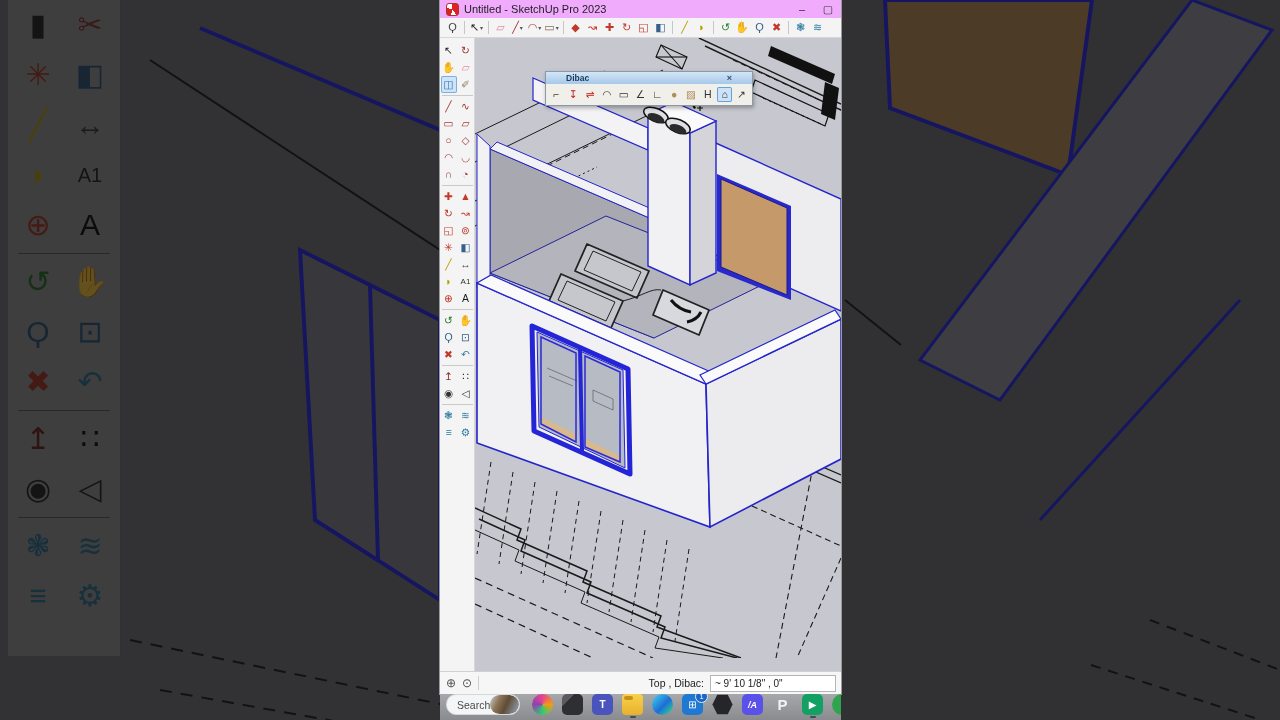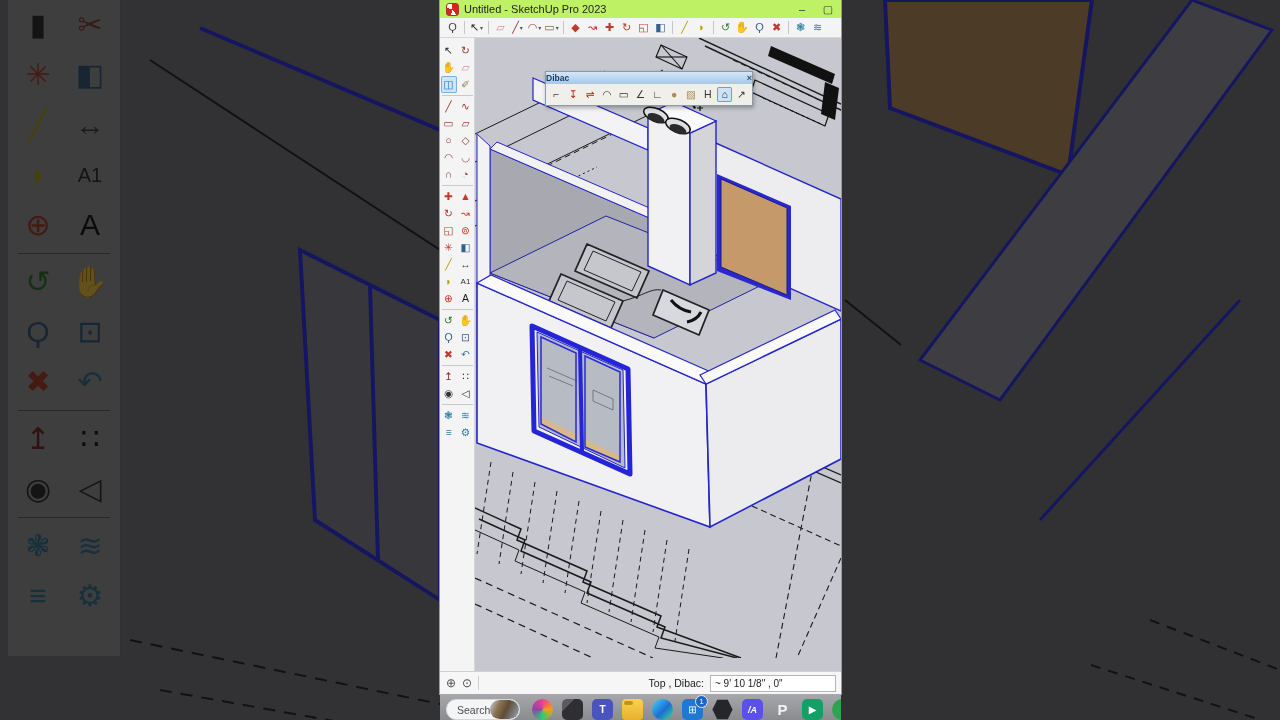--- a/index.html
+++ b/index.html
@@ -11,21 +11,21 @@
   .bg-overlay{position:absolute;inset:0;background:rgba(0,0,0,.30);pointer-events:none;}
   #bg-left-panel{position:absolute;left:8px;top:0;width:112px;height:656px;background:#9b9b9d;
     display:grid;grid-template-columns:52px 52px;justify-content:center;align-content:start;
     filter:brightness(.58) saturate(.8);border-right:1px solid #777;}
   .bgp-cell{height:50px;display:flex;align-items:center;justify-content:center;font-size:30px;line-height:1;}
   .bgp-div{grid-column:span 2;height:1px;background:#666;margin:3px 6px;}
   .bg-svg{position:absolute;left:0;top:0;filter:blur(.6px);}
   
   #win{position:absolute;left:440px;top:0;width:401px;height:694px;background:#f2f2f2;
     box-shadow:0 0 0 1px #9a9aa0;display:flex;flex-direction:column;}
-  #titlebar{height:18px;display:flex;align-items:center;background:#bef264;font-size:11px;color:#1d1d1f;flex:0 0 auto;}
+  #titlebar{height:18px;display:flex;align-items:center;background:#f0abfc;font-size:11px;color:#1d1d1f;flex:0 0 auto;}
   #logo{width:11px;height:11px;border-radius:3px;margin:0 5px 0 6px;
     background:conic-gradient(#d22 0 40%,#fff 40% 55%,#d22 55% 80%,#fff 80%);border:1px solid #a33;}
   .win-btn{width:26px;height:18px;display:flex;align-items:center;justify-content:center;font-size:11px;color:#333;}
   #win-controls{margin-left:auto;display:flex;}
   #menubar{height:15px;display:flex;align-items:center;gap:13px;padding-left:9px;background:#f7f7f7;
     font-size:10.5px;color:#1b1b1b;border-bottom:1px solid #e2e2e2;flex:0 0 auto;}
   .menu-item{cursor:default;}
   #toolbar{height:19px;display:flex;align-items:center;padding-left:4px;background:#f4f4f4;
     border-bottom:1px solid #d8d8d8;flex:0 0 auto;}
   .tool{display:flex;align-items:center;justify-content:center;min-width:15px;height:16px;font-size:11px;line-height:1;margin:0 1px;}
@@ -36,34 +36,34 @@
     display:grid;grid-template-columns:16px 16px;column-gap:1px;justify-content:center;align-content:start;padding-top:4px;}
   .pal-cell{height:17px;display:flex;align-items:center;justify-content:center;font-size:10.5px;line-height:1;border-radius:2px;}
   .pal-cell.hl{background:#cfe4f7;box-shadow:0 0 0 1px #7ab0e0 inset;}
   .pal-div{grid-column:span 2;height:1px;background:#c9c9c9;margin:2px 1px;}
   #viewport{position:relative;flex:1;background:#c7c8cf;}
   #viewport svg{display:block;}
   
   #dibac{position:absolute;left:70px;top:33px;width:206px;background:#f1efe9;border:1px solid #8a98a8;
     box-shadow:1px 2px 4px rgba(0,0,0,.3);}
   #dibac-title{height:12px;display:flex;align-items:center;background:linear-gradient(#d3e6f8,#a6c8e8);
-    font-size:8.5px;font-weight:bold;color:#173a5e;padding:0 0;}
+    font-size:8.5px;font-weight:bold;color:#173a5e;padding:0 20px;}
   #dibac-close{margin-left:auto;font-size:9px;color:#33506e;}
   #dibac-icons{display:flex;align-items:center;gap:2px;padding:2px 3px;height:17px;}
   .dib-ico{width:15px;height:15px;display:flex;align-items:center;justify-content:center;font-size:10.5px;line-height:1;border-radius:2px;}
   .dib-ico.active{background:#cde3f8;box-shadow:0 0 0 1px #6aa0d8 inset;}
   #statusbar{height:22px;flex:0 0 auto;display:flex;align-items:center;background:#f6f6f6;border-top:1px solid #d0d0d0;font-size:10.5px;color:#333;}
   .st-ico{font-size:12px;color:#555;margin-left:6px;}
   .st-sep{width:1px;height:14px;background:#cfcfcf;margin:0 6px;}
   #st-context{margin-left:auto;color:#222;}
   #st-value{width:116px;height:15px;background:#fff;border:1px solid #b5b5b5;margin:0 5px 0 6px;
     font-size:10px;display:flex;align-items:center;padding:0 4px;color:#222;}
   
   #taskbar{position:absolute;left:440px;top:694px;width:401px;height:26px;
-    background:linear-gradient(#a7a8ac,#8a8b8f);display:flex;align-items:flex-end;overflow:hidden;}
+    background:linear-gradient(#a7a8ac,#8a8b8f);display:flex;align-items:flex-start;overflow:hidden;}
   #search-pill{display:flex;align-items:center;width:150px;height:19px;border-radius:10px;background:#f4f5f7;
     margin-left:6px;overflow:hidden;border:1px solid #d6d7d9;}
   #search-pill span{font-size:10.5px;color:#4a4a4a;padding-left:10px;}
   #search-thumb{margin-left:auto;width:42px;height:19px;border-radius:10px;
     background:linear-gradient(115deg,#c9d2d8 0%,#8c7354 30%,#5f4c36 55%,#8a93a0 90%);}
   #tb-apps{display:flex;align-items:center;gap:9px;margin-left:12px;}
   .tb-app{position:relative;width:21px;height:21px;border-radius:5px;display:flex;align-items:center;justify-content:center;
     font-size:10px;color:#fff;flex:0 0 auto;}
   .tb-app .dot{position:absolute;bottom:-3px;left:50%;transform:translateX(-50%);width:6px;height:2px;border-radius:1px;background:#4a4a4e;}
   .tb-badge{position:absolute;top:-4px;right:-5px;width:11px;height:11px;border-radius:50%;background:#1b66c9;

